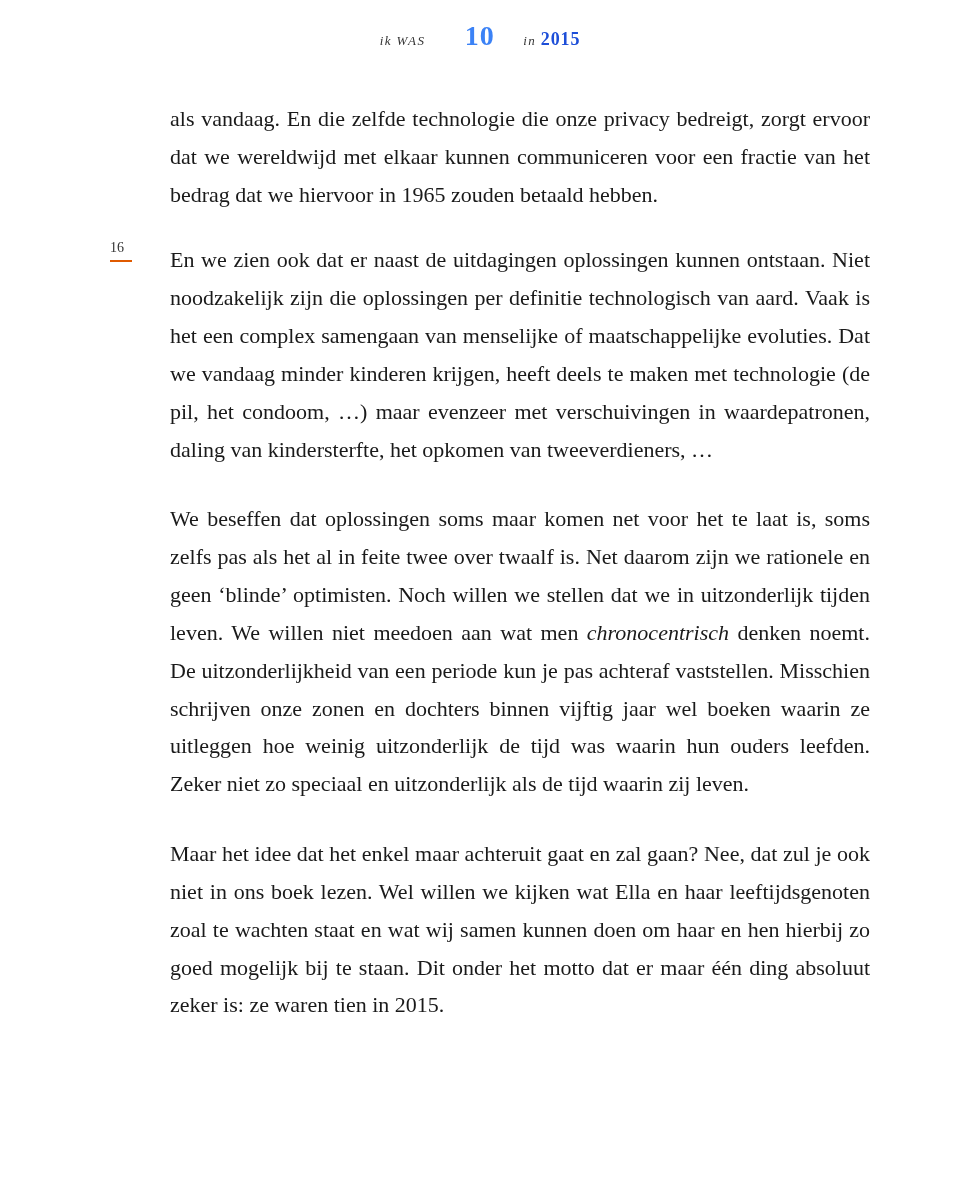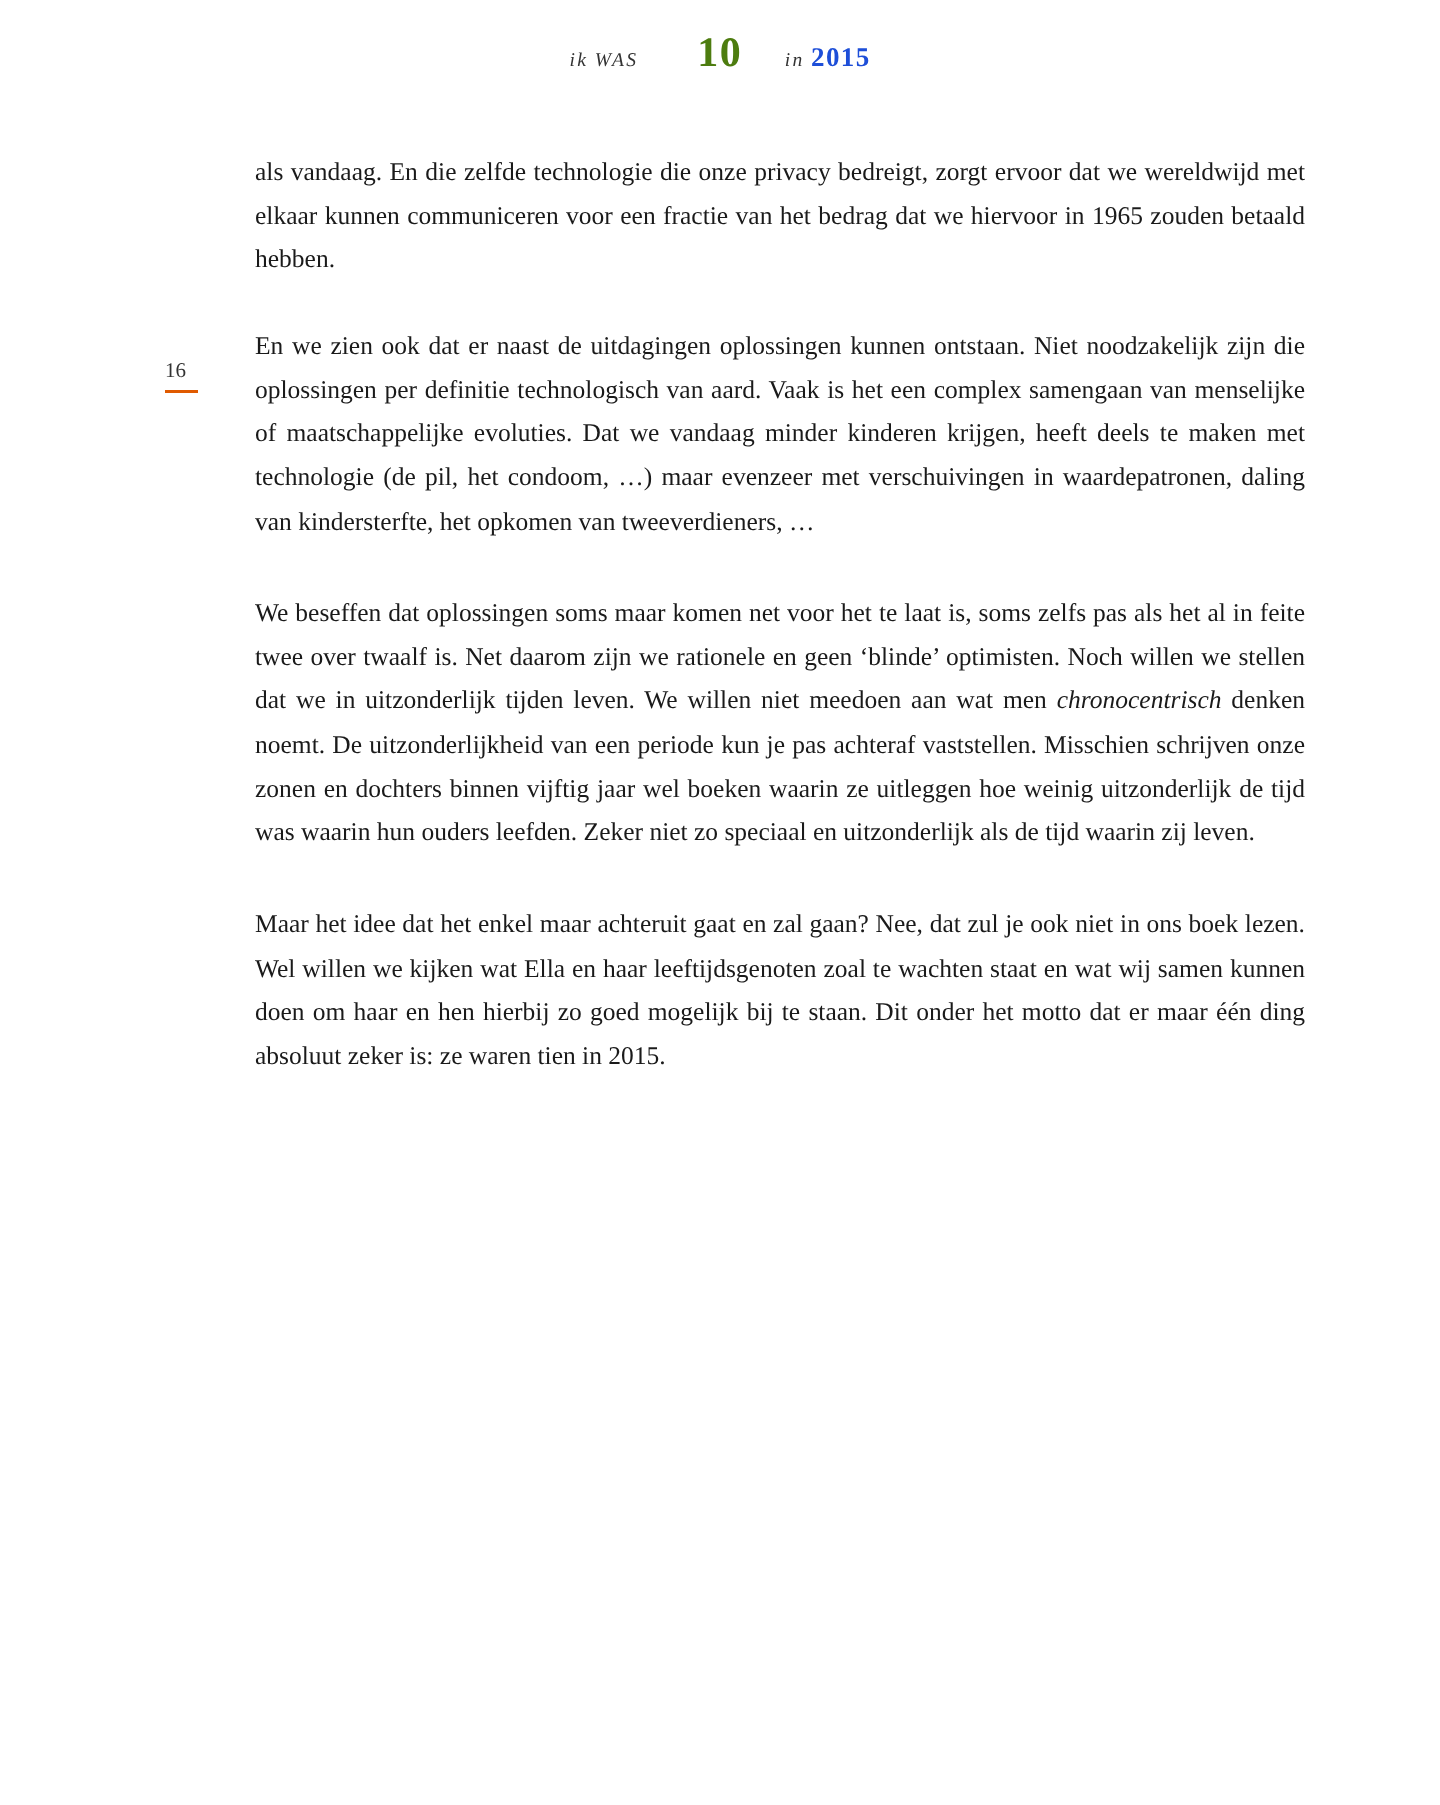--- a/index.html
+++ b/index.html
@@ -38,21 +38,21 @@
     .header-was {
       font-style: italic;
       font-size: 13px;
       letter-spacing: 0.12em;
       text-transform: uppercase;
     }
 
     .header-number {
       font-size: 28px;
       font-weight: bold;
-      color: #4d7c0f;
+      color: #3b82f6;
       font-style: normal;
       line-height: 1;
       margin-left: 35px;
     }
 
     .header-in {
       font-style: italic;
       font-size: 13px;
       letter-spacing: 0.12em;
       margin-left: 24px;
@@ -93,21 +93,21 @@
       background: #e05a00;
       margin-top: 4px;
     }
 
     .text-area {
       flex: 1;
       max-width: 720px;
     }
 
     .paragraph {
-      font-size: 17px;
+      font-size: 22px;
       line-height: 1.72;
       color: #1a1a1a;
       margin-bottom: 28px;
       text-align: justify;
       font-family: Georgia, 'Times New Roman', serif;
     }
 
     .italic-text {
       font-style: italic;
     }

